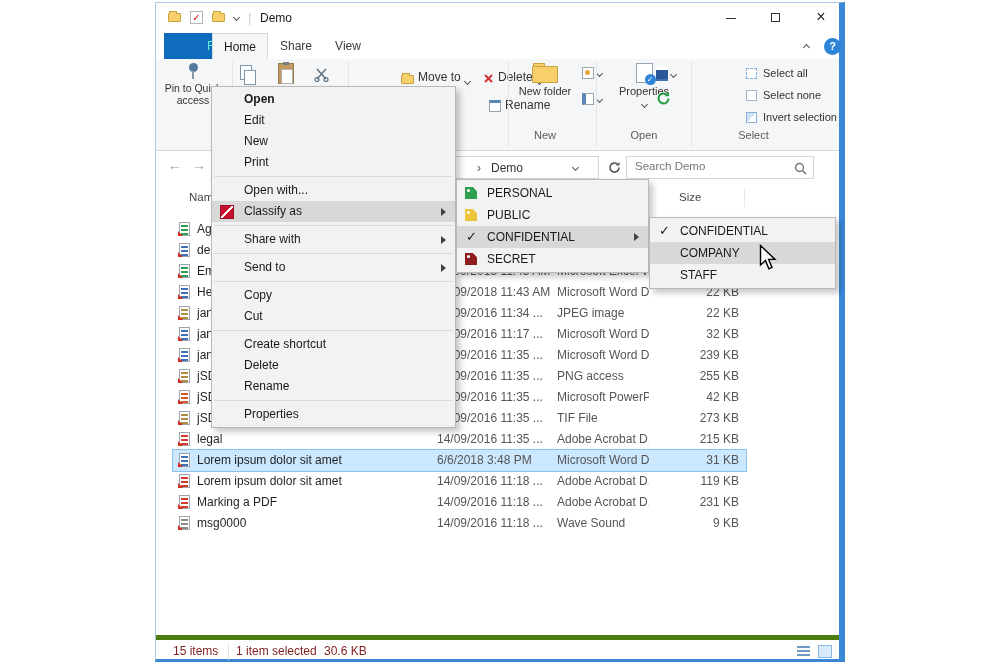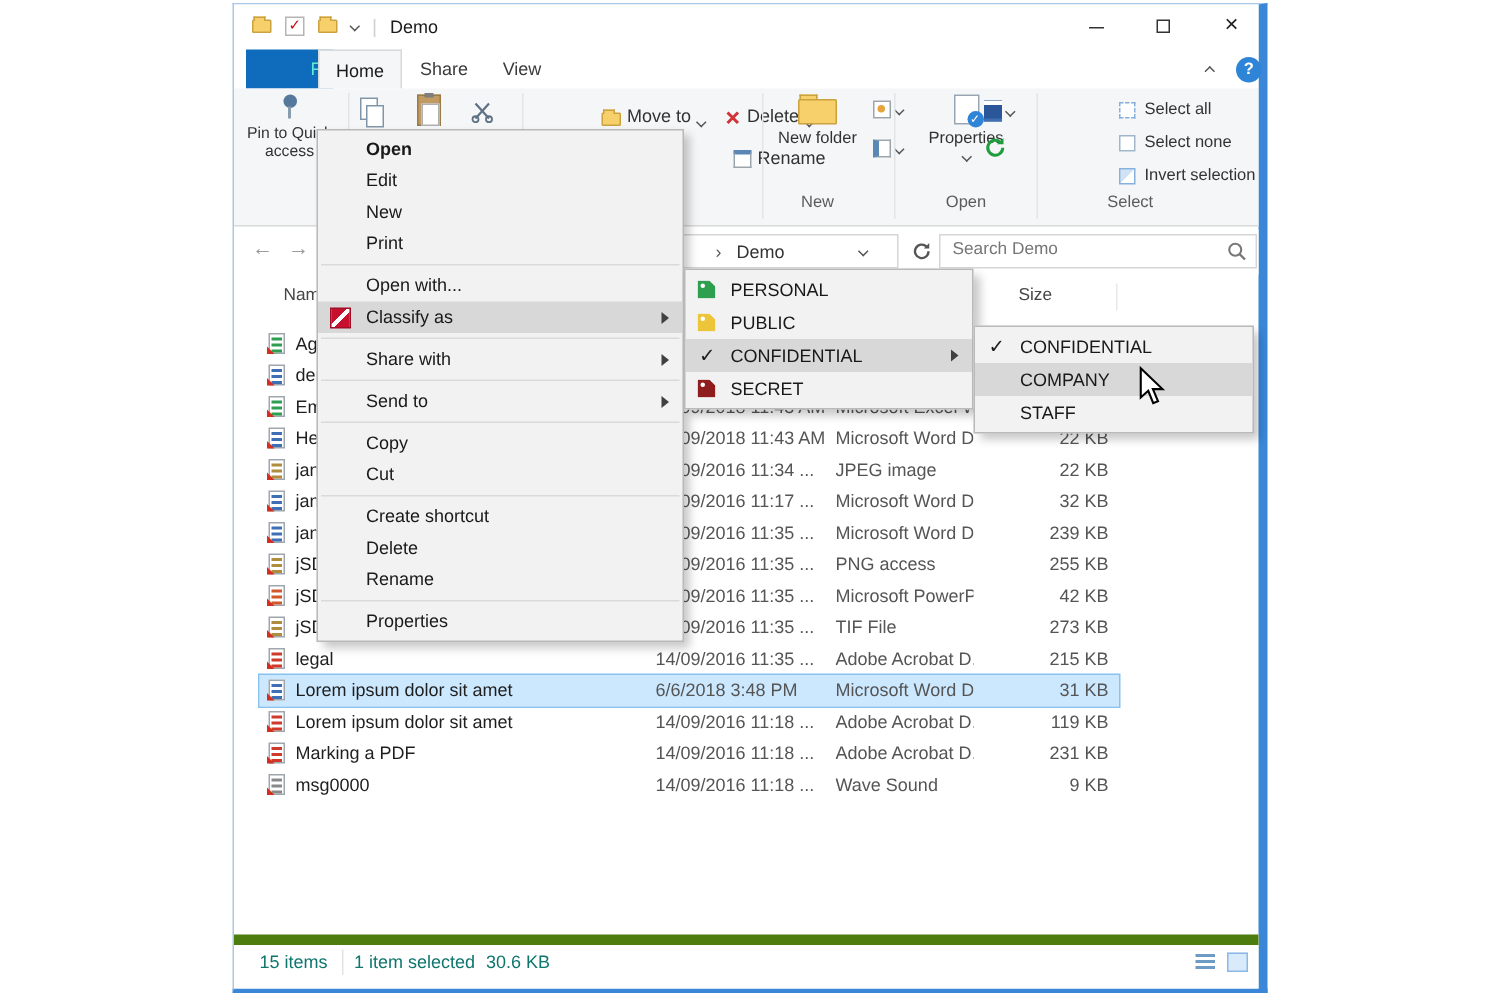--- a/index.html
+++ b/index.html
@@ -72,41 +72,41 @@
   .rb-select { left:545px; font-size:11px; gap:6px; }
 
   
   .navbar { position:absolute; left:0; right:0; top:150px; height:30px; background:#fff; }
   .nav-arrow { position:absolute; top:4px; font-size:14px; color:#9b9b9b; }
   .addrbox { position:absolute; left:58px; top:3px; width:385px; height:23px; border:1px solid #d6d6d6; background:#fff; font-size:12px; color:#333; }
   .crumb-sep { position:absolute; left:262px; top:4px; color:#555; }
   .crumb-demo { position:absolute; left:276px; top:4px; }
   .crumb-chv { position:absolute; left:358px; top:8px; }
   .refresh-btn { position:absolute; left:448px; top:3px; width:20px; height:23px; text-align:center; }
-  .searchbox { position:absolute; left:470px; top:3px; width:212px; height:23px; border:1px solid #d6d6d6; background:#fff; }
+  .searchbox { position:absolute; left:470px; top:3px; width:188px; height:23px; border:1px solid #d6d6d6; background:#fff; }
   .search-input { position:absolute; left:6px; top:2px; width:175px; border:none; outline:none; background:transparent; font-size:11.5px; color:#8a8a8a; font-family:inherit; }
   .mag { position:absolute; right:6px; top:4px; }
 
   
   .colhdr { position:absolute; top:188px; font-size:11.5px; color:#454545; }
   .colsep { position:absolute; top:186px; width:1px; height:18px; background:#e8e8e8; }
   .frow { position:absolute; left:17px; width:573px; height:21px; font-size:12px; }
   .frow.sel { background:#cce8ff; outline:1px solid #8ac2ef; }
   .fname { position:absolute; left:24px; top:3px; width:232px; white-space:nowrap; overflow:hidden; color:#1f1f1f; }
   .fdate { position:absolute; left:264px; top:3px; width:114px; white-space:nowrap; overflow:hidden; color:#555; }
   .ftype { position:absolute; left:384px; top:3px; width:92px; white-space:nowrap; overflow:hidden; color:#555; }
   .fsize { position:absolute; left:466px; top:3px; width:100px; text-align:right; color:#555; }
   .ficon { position:absolute; left:6px; top:3px; width:11px; height:14px; background:#fff; border:1px solid #a0a6ad; }
   .ficon:before { content:""; position:absolute; left:1px; top:2px; right:1px; height:2px; background:currentColor; box-shadow:0 4px 0 currentColor, 0 8px 0 currentColor; }
   .ficon:after { content:""; position:absolute; left:-2px; bottom:-1px; border-left:5px solid #d22f1e; border-top:5px solid transparent; }
   .ic-word { color:#3f6fb4; } .ic-excel { color:#2f9e52; } .ic-pdf { color:#cf3a2a; }
   .ic-image { color:#b08c3f; } .ic-powerpoint { color:#d2572b; } .ic-audio { color:#8a8a8a; }
 
   
-  .statusbar { position:absolute; left:0; right:0; bottom:0; height:36px; border-top:7px solid #4d7c0f; background:#fff; font-size:12px; color:#0f766e; }
+  .statusbar { position:absolute; left:0; right:0; bottom:0; height:24px; border-top:5px solid #4d7c0f; background:#fff; font-size:12px; color:#7f1d1d; }
   .sb-text { position:absolute; top:4px; white-space:nowrap; }
   .sb-sep { position:absolute; left:72px; top:3px; width:1px; height:17px; background:#e3e3e3; }
   .sb-ic1 { position:absolute; left:641px; top:6px; width:13px; height:11px; }
   .sb-ic1:before { content:""; position:absolute; left:0; top:0; width:13px; height:2px; background:#6d9bc3; box-shadow:0 4px 0 #6d9bc3, 0 8px 0 #6d9bc3; }
   .sb-ic2 { position:absolute; left:662px; top:5px; width:14px; height:13px; background:#d9ebfa; border:1px solid #8bb8e8; }
 
   
   .menu { position:absolute; background:#f2f2f2; border:1px solid #b9b9b9; box-shadow:4px 4px 6px rgba(0,0,0,.22); padding:2px 0; }
   .ctx  { left:55px; top:83px; width:245px; z-index:40; }
   .sub1 { left:300px; top:176px; width:193px; z-index:41; }

